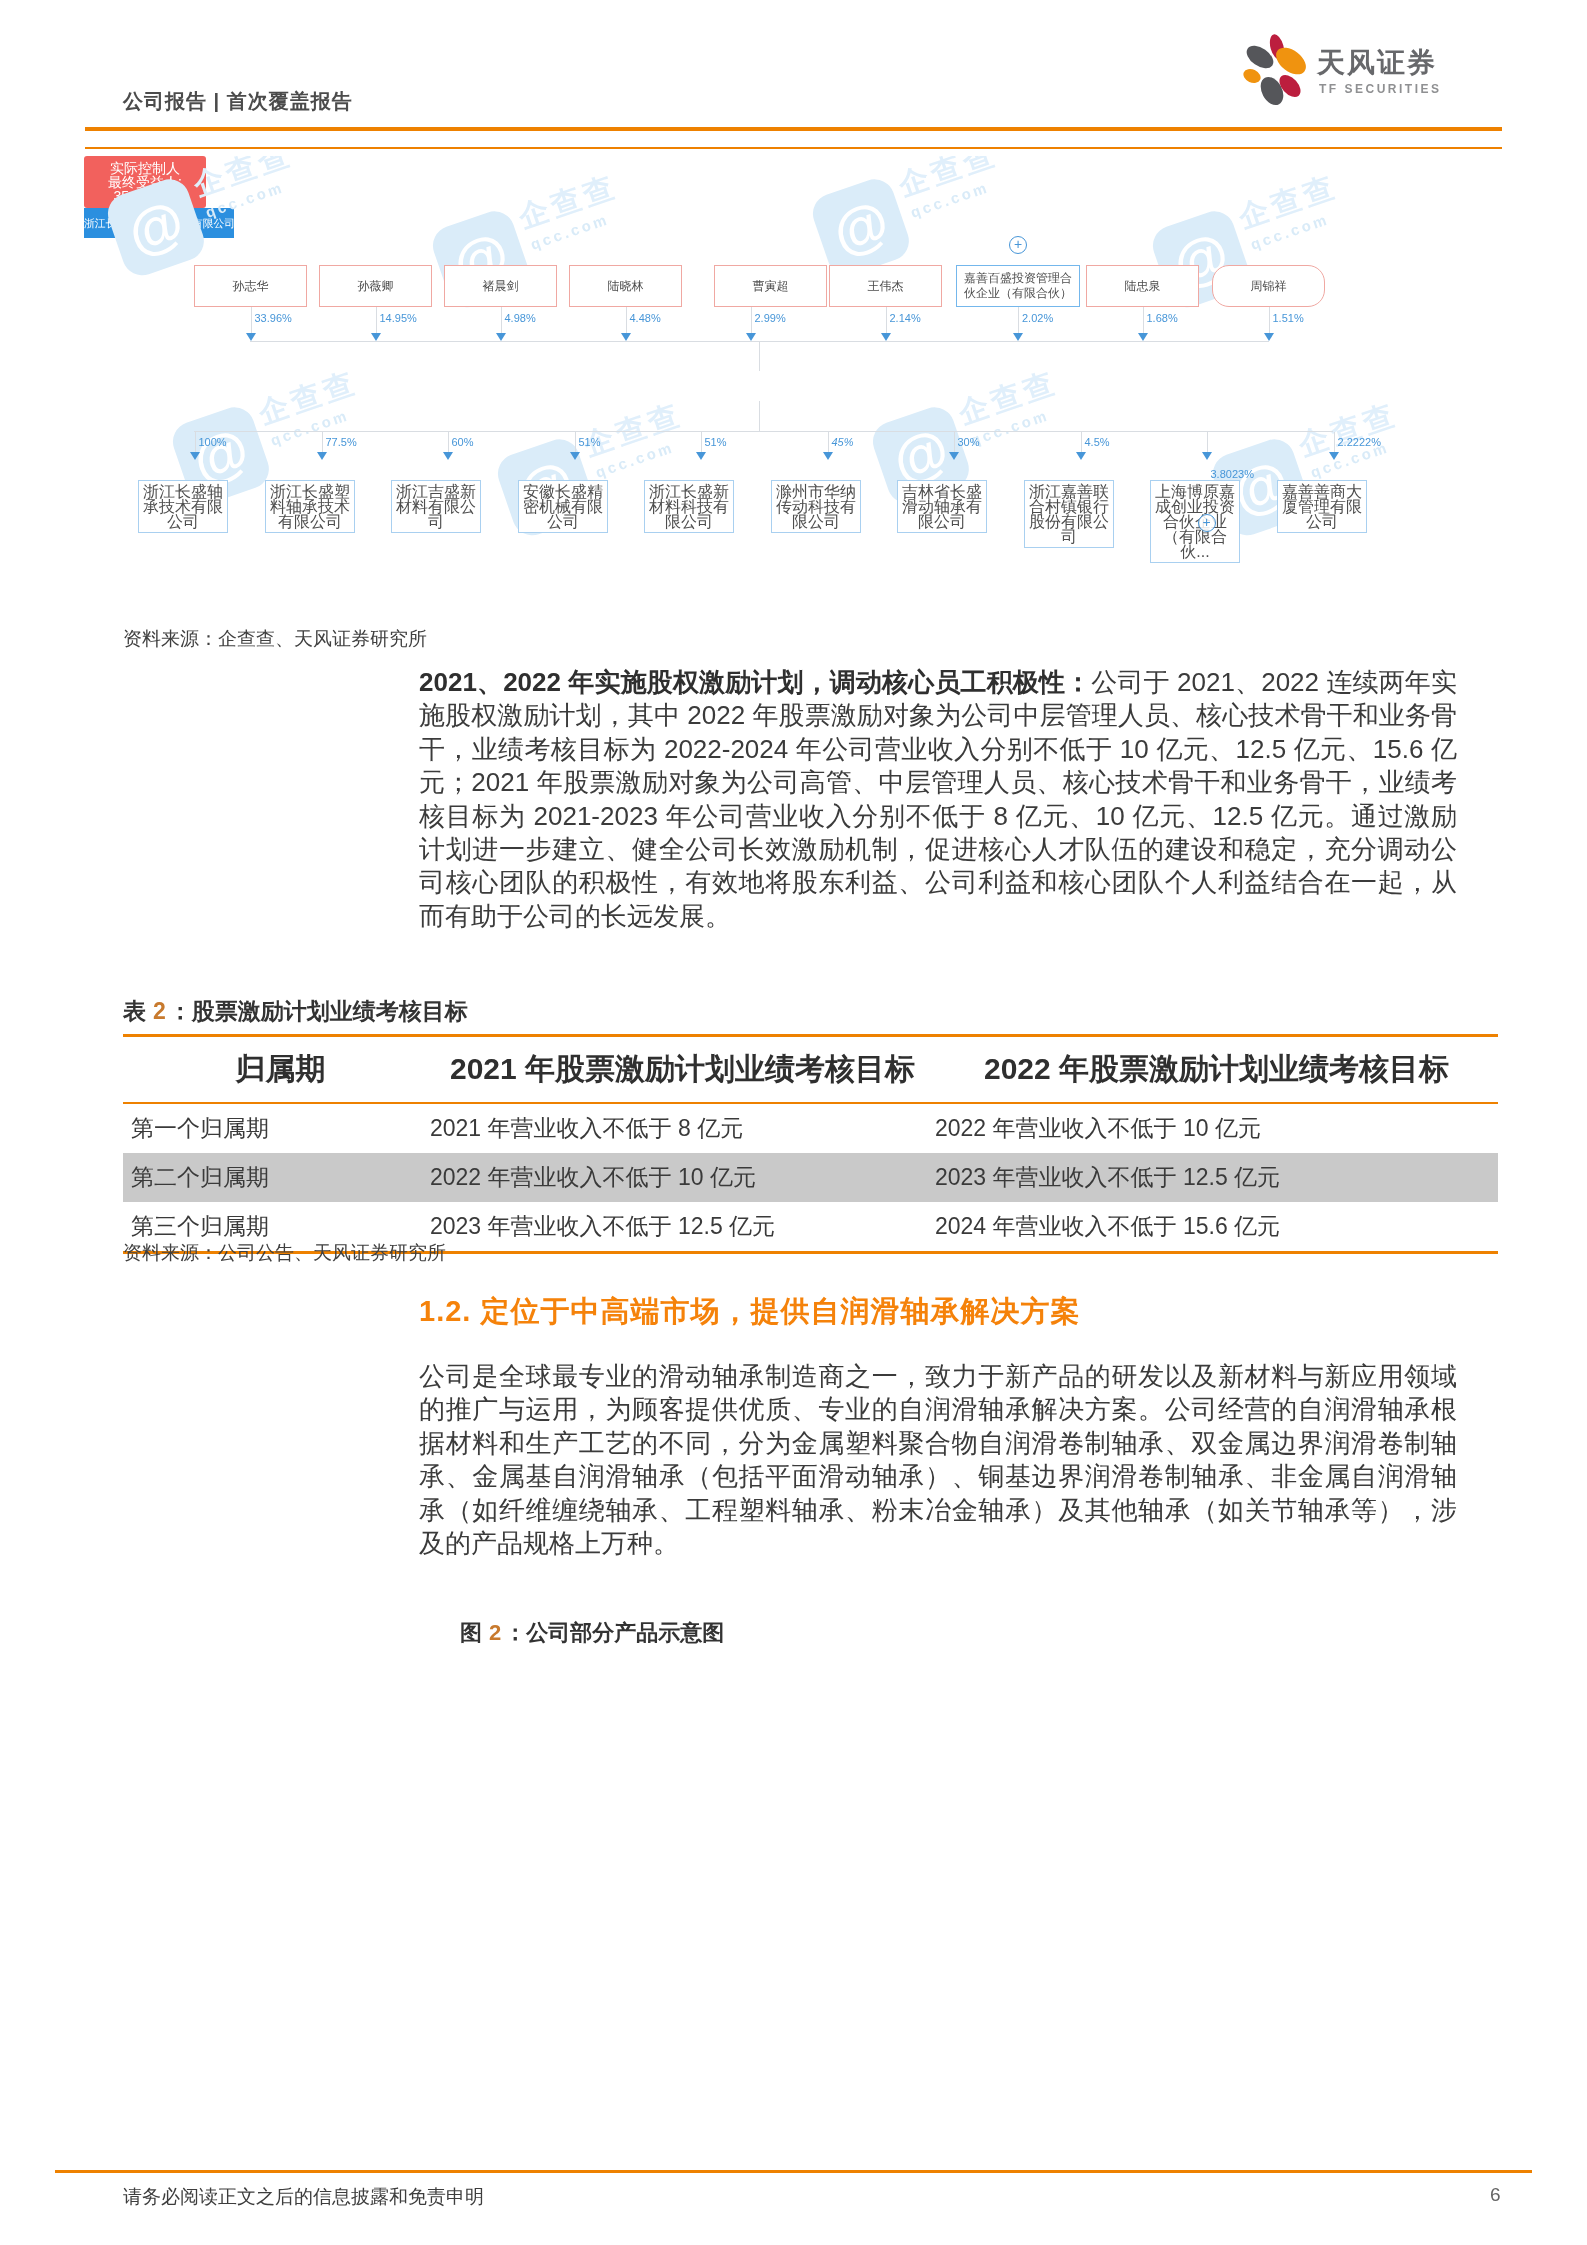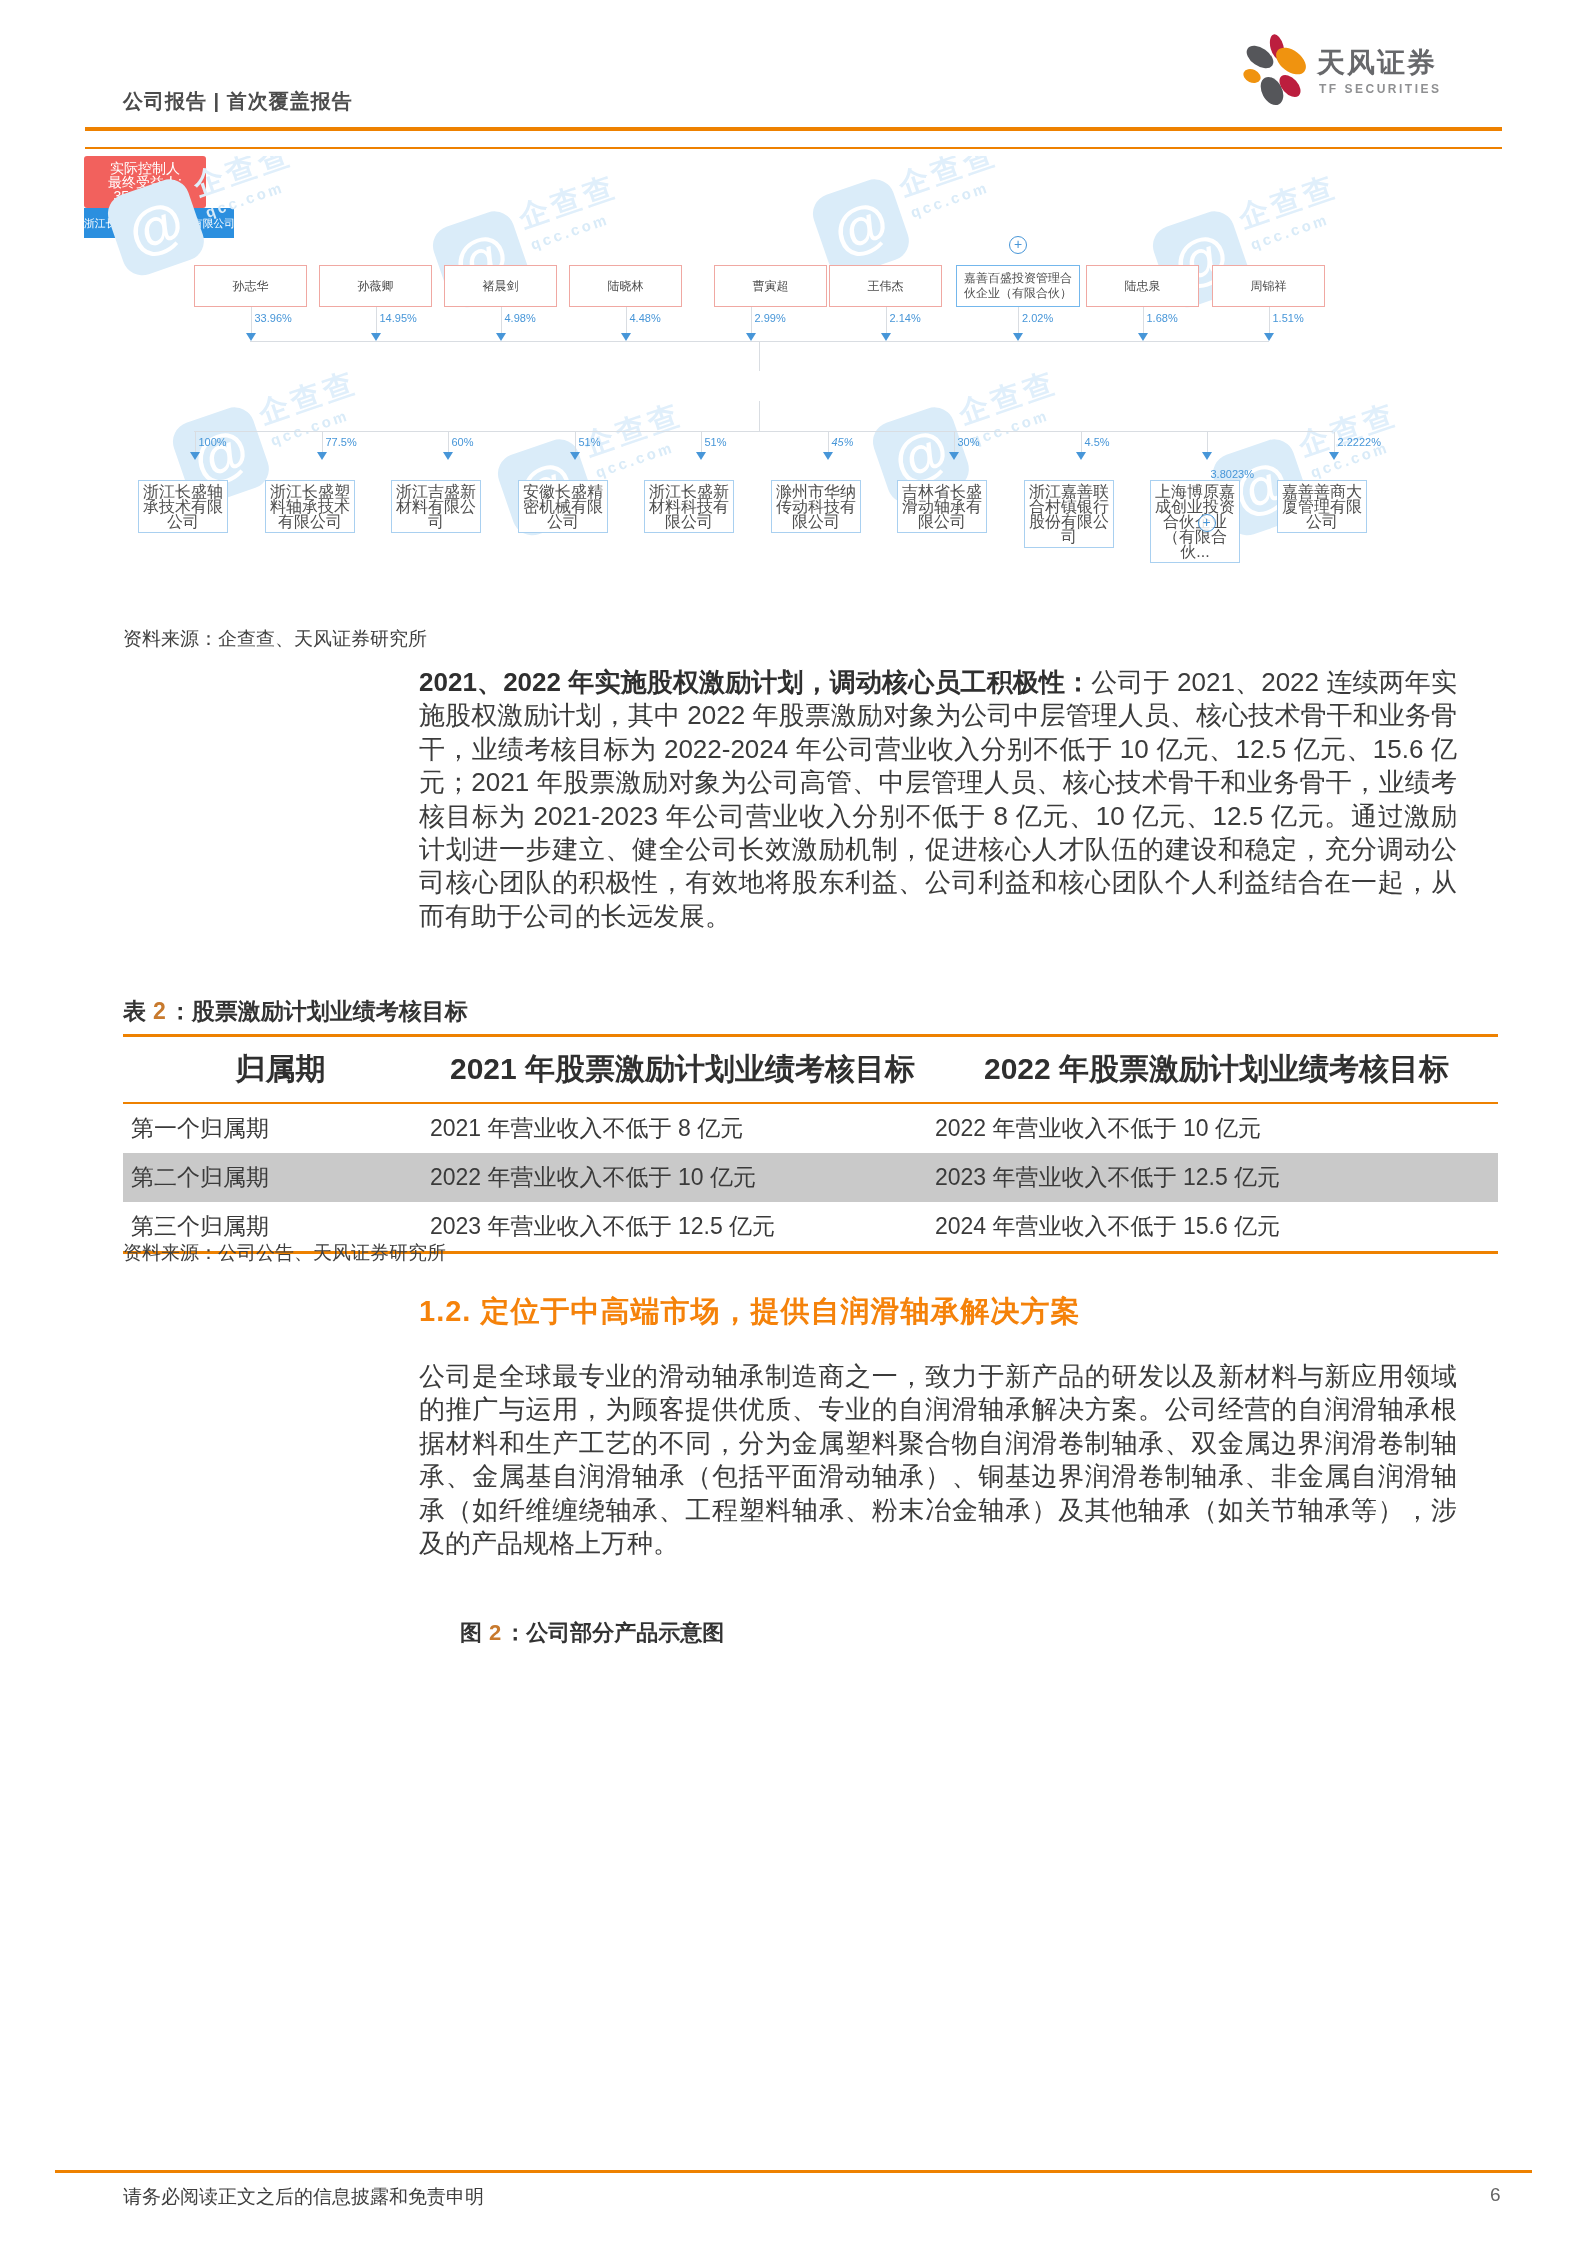--- a/index.html
+++ b/index.html
@@ -147,21 +147,21 @@
     <div class="arr" style="left: 796.5px; top: 177px;"></div>
     <div class="obox tbox pbox" style="left: 872px; width: 124px;">嘉善百盛投资管理合伙企业（有限合伙）</div>
     <div class="cline" style="left: 934px; top: 151px; width: 1px; height: 28px;"></div>
     <div class="opct" style="left: 938px; top: 156px;">2.02%</div>
     <div class="arr" style="left: 929px; top: 177px;"></div>
     <div class="plus" style="left: 925px; top: 80px;">+</div>
     <div class="obox tbox" style="left: 1002px; width: 113px;">陆忠泉</div>
     <div class="cline" style="left: 1058.5px; top: 151px; width: 1px; height: 28px;"></div>
     <div class="opct" style="left: 1062.5px; top: 156px;">1.68%</div>
     <div class="arr" style="left: 1053.5px; top: 177px;"></div>
-    <div class="obox tbox" style="left: 1128px; width: 113px;">周锦祥</div>
+    <div class="obox tbox" style="left: 1128px; width: 113px; border-radius: 17px;">周锦祥</div>
     <div class="cline" style="left: 1184.5px; top: 151px; width: 1px; height: 28px;"></div>
     <div class="opct" style="left: 1188.5px; top: 156px;">1.51%</div>
     <div class="arr" style="left: 1179.5px; top: 177px;"></div>
     <div class="cline" style="left: 110.5px; top: 276px; width: 1px; height: 22px;"></div>
     <div class="opct" style="left: 114.5px; top: 280px;">100%</div>
     <div class="arr" style="left: 105.5px; top: 296px;"></div>
     <div class="obox bbox" style="left: 54px;">浙江长盛轴承技术有限公司</div>
     <div class="cline" style="left: 237.5px; top: 276px; width: 1px; height: 22px;"></div>
     <div class="opct" style="left: 241.5px; top: 280px;">77.5%</div>
     <div class="arr" style="left: 232.5px; top: 296px;"></div>

